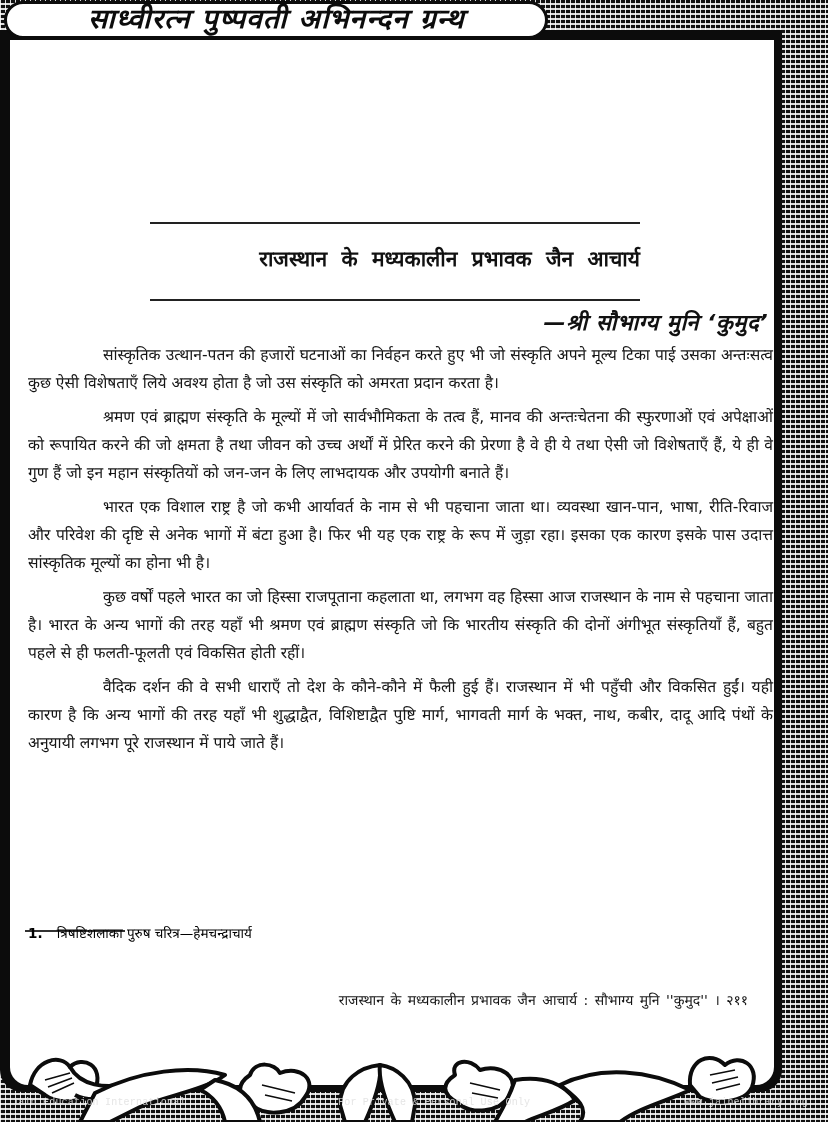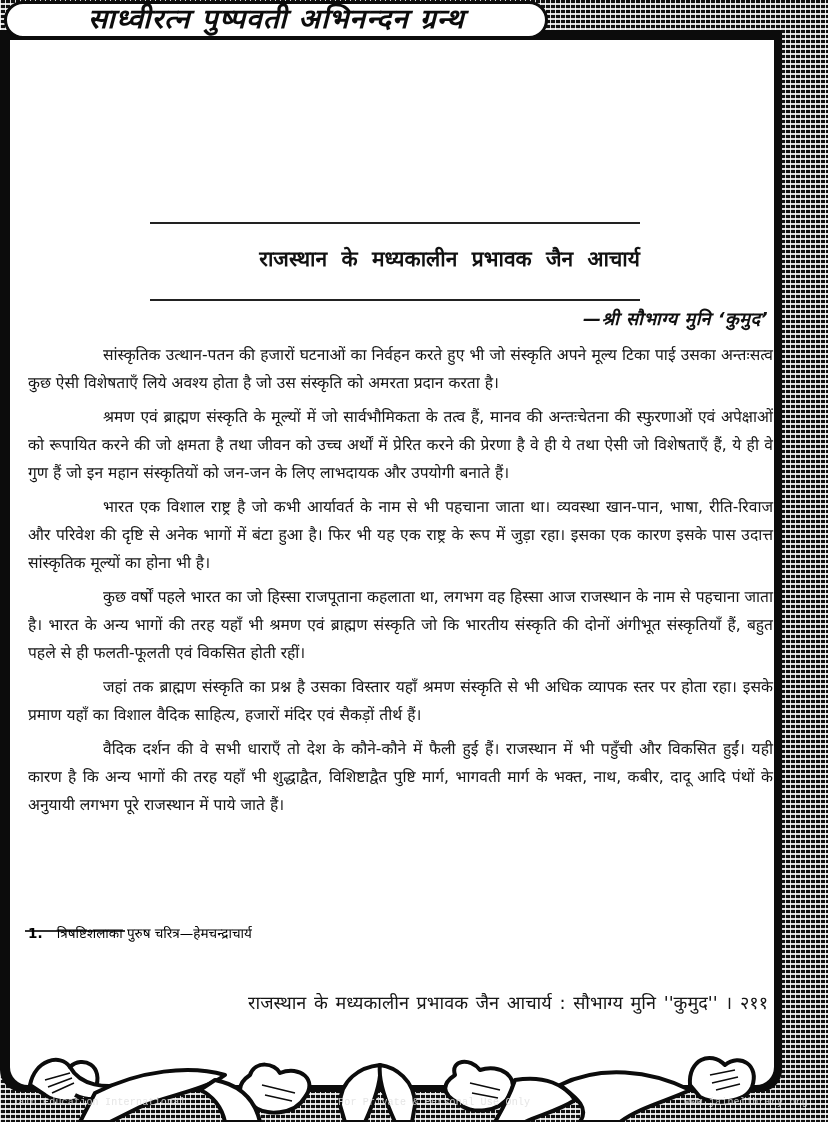--- a/index.html
+++ b/index.html
@@ -42,38 +42,38 @@
   
   .rule { position: absolute; height: 2px; background: #222; }
   .rule-top { left: 150px; top: 222px; width: 490px; }
   .rule-bottom { left: 150px; top: 299px; width: 490px; }
   .title {
     position: absolute; left: 150px; top: 244px; width: 490px; text-align: right;
     font-size: 21px; font-weight: bold; word-spacing: 7px; color: #111;
   }
   .author {
     position: absolute; right: 60px; top: 306px;
-    font-size: 18px; font-style: italic; font-weight: bold; color: #111; letter-spacing: 0.5px;
+    font-size: 22px; font-style: italic; font-weight: bold; color: #111; letter-spacing: 0.5px;
   }
 
   
   .body { position: absolute; left: 28px; top: 341px; width: 745px; }
   .para {
     font-size: 15.6px; line-height: 28px; text-align: justify; text-align-last: left;
     text-indent: 75px; margin-bottom: 6px; color: #151515;
   }
   .para sup { font-size: 10px; vertical-align: super; line-height: 0; }
 
   .fn-rule { position: absolute; left: 25px; top: 930px; width: 100px; height: 1.5px; background: #333; }
   .footnote {
     position: absolute; left: 28px; top: 924px; font-size: 13.5px; color: #000000;
   }
   .footnote .num { font-weight: bold; margin-right: 10px; }
   .running-footer {
-    position: absolute; right: 60px; top: 990px; font-size: 18px; color: #151515; word-spacing: 2px;
+    position: absolute; right: 80px; top: 990px; font-size: 14px; color: #151515; word-spacing: 2px;
   }
 
   
   .ornament { position: absolute; left: 0; top: 1045px; width: 828px; height: 77px; }
 
   
   .watermark {
     position: absolute; top: 1097px; font-size: 10px; color: rgba(225,225,225,0.85);
     font-family: Liberation Mono, monospace; letter-spacing: 0.2px;
   }
@@ -95,21 +95,20 @@
 <div class="rule rule-top"></div>
 <h1 class="title">राजस्थान के मध्यकालीन प्रभावक जैन आचार्य</h1>
 <div class="rule rule-bottom"></div>
 <div class="author">—श्री सौभाग्य मुनि ‘कुमुद’</div>
 
 <div class="body">
   <p class="para">सांस्कृतिक उत्थान-पतन की हजारों घटनाओं का निर्वहन करते हुए भी जो संस्कृति अपने मूल्य टिका पाई उसका अन्तःसत्व कुछ ऐसी विशेषताएँ लिये अवश्य होता है जो उस संस्कृति को अमरता प्रदान करता है।</p>
   <p class="para">श्रमण एवं ब्राह्मण संस्कृति के मूल्यों में जो सार्वभौमिकता के तत्व हैं, मानव की अन्तःचेतना की स्फुरणाओं एवं अपेक्षाओं को रूपायित करने की जो क्षमता है तथा जीवन को उच्च अर्थों में प्रेरित करने की प्रेरणा है वे ही ये तथा ऐसी जो विशेषताएँ हैं, ये ही वे गुण हैं जो इन महान संस्कृतियों को जन-जन के लिए लाभदायक और उपयोगी बनाते हैं।</p>
   <p class="para">भारत एक विशाल राष्ट्र है जो कभी आर्यावर्त के नाम से भी पहचाना जाता था। व्यवस्था खान-पान, भाषा, रीति-रिवाज और परिवेश की दृष्टि से अनेक भागों में बंटा हुआ है। फिर भी यह एक राष्ट्र के रूप में जुड़ा रहा। इसका एक कारण इसके पास उदात्त सांस्कृतिक मूल्यों का होना भी है।</p>
   <p class="para">कुछ वर्षों पहले भारत का जो हिस्सा राजपूताना कहलाता था, लगभग वह हिस्सा आज राजस्थान के नाम से पहचाना जाता है। भारत के अन्य भागों की तरह यहाँ भी श्रमण एवं ब्राह्मण संस्कृति जो कि भारतीय संस्कृति की दोनों अंगीभूत संस्कृतियाँ हैं, बहुत पहले से ही फलती-फूलती एवं विकसित होती रहीं।</p>
-  <p class="para">जहां तक ब्राह्मण संस्कृति का प्रश्न है उसका विस्तार यहाँ श्रमण संस्कृति से भी अधिक व्यापक स्तर पर होता रहा। इसके प्रमाण यहाँ का विशाल वैदिक साहित्य, हजारों मंदिर एवं सैकड़ों तीर्थ हैं।</p>
   <p class="para">वैदिक दर्शन की वे सभी धाराएँ तो देश के कौने-कौने में फैली हुई हैं। राजस्थान में भी पहुँची और विकसित हुईं। यही कारण है कि अन्य भागों की तरह यहाँ भी शुद्धाद्वैत, विशिष्टाद्वैत पुष्टि मार्ग, भागवती मार्ग के भक्त, नाथ, कबीर, दादू आदि पंथों के अनुयायी लगभग पूरे राजस्थान में पाये जाते हैं।</p>
 </div>
 
 <div class="fn-rule"></div>
 <div class="footnote">
   <span class="num">1.</span>
   <span>त्रिषष्टिशलाका पुरुष चरित्र—हेमचन्द्राचार्य</span>
 </div>
 
 <div class="running-footer">राजस्थान के मध्यकालीन प्रभावक जैन आचार्य : सौभाग्य मुनि ''कुमुद'' । २११</div>

